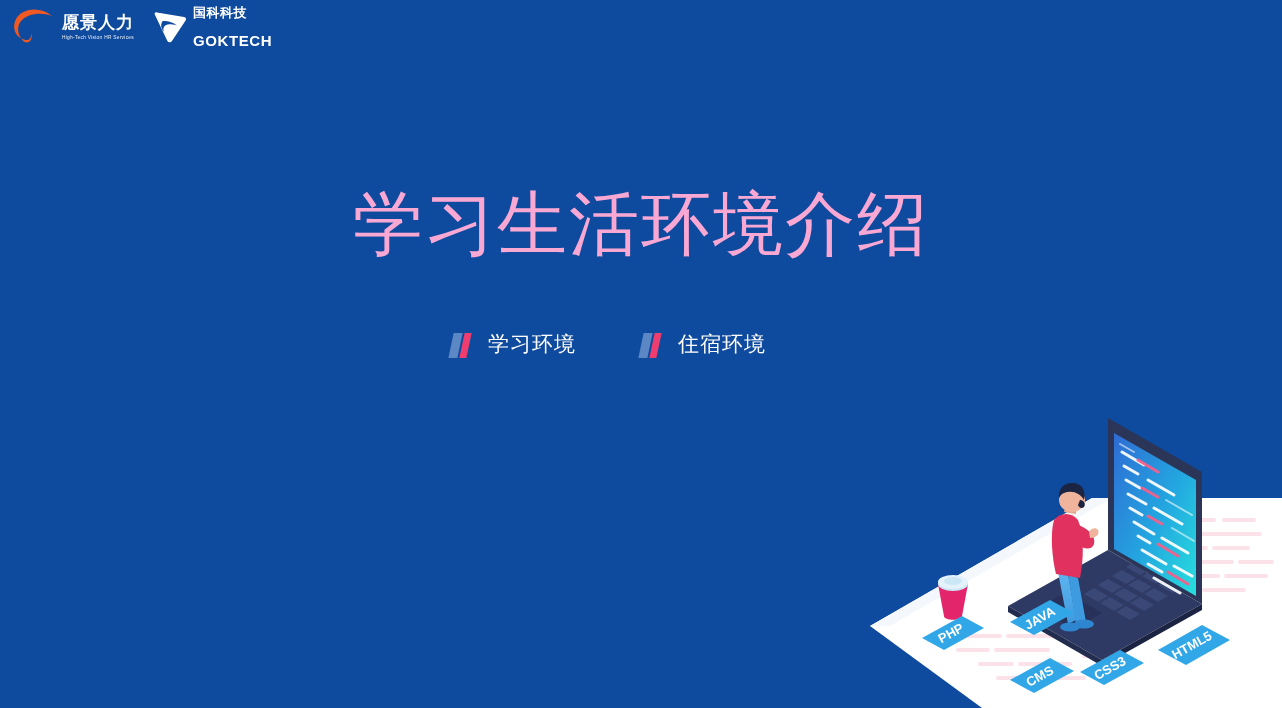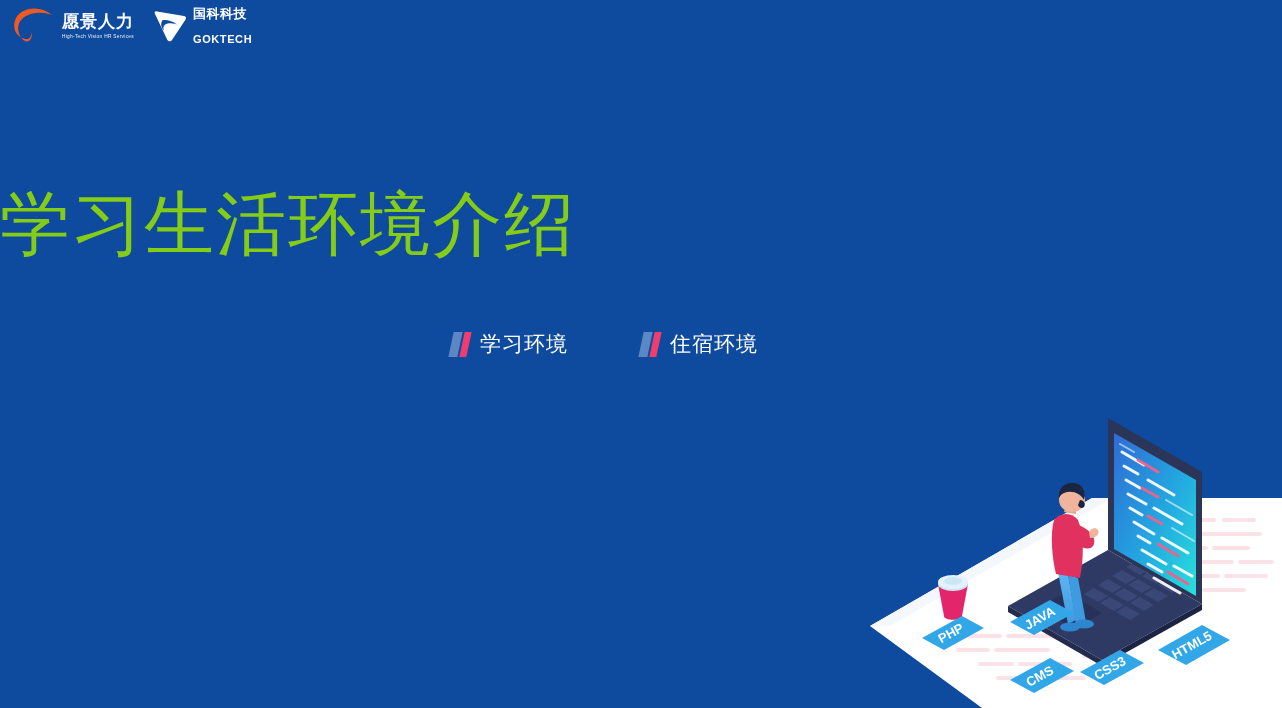--- a/index.html
+++ b/index.html
@@ -77,55 +77,56 @@
     line-height: 1;
   }
   .gk-cn {
     color: #ffffff;
     font-size: 13px;
     font-weight: bold;
     letter-spacing: 0.5px;
   }
   .gk-en {
     color: #ffffff;
-    font-size: 11px;
+    font-size: 15px;
     font-weight: bold;
     letter-spacing: 0.6px;
     margin-top: 14px;
   }
 
   
   .title {
     position: absolute;
     left: 0;
     right: 0;
     top: 186px;
-    color: #84cc16;
+    text-align: center;
+    color: #f9a8d4;
     font-size: 70px;
     font-weight: 400;
     letter-spacing: 2px;
     line-height: 1.1;
     z-index: 20;
   }
 
   
   .nav-row {
     position: absolute;
     left: 0;
     right: 0;
     top: 330px;
     display: flex;
     justify-content: center;
     align-items: center;
     z-index: 20;
   }
   .nav-item {
     display: flex;
-    align-items: center;
-    gap: 11px;
+    align-items: flex-end;
+    gap: 19px;
     width: 190px;
     justify-content: flex-start;
     cursor: pointer;
   }
   .nav-marker {
     display: flex;
     gap: 2px;
     flex: none;
     transform: skewX(-12deg);
   }

